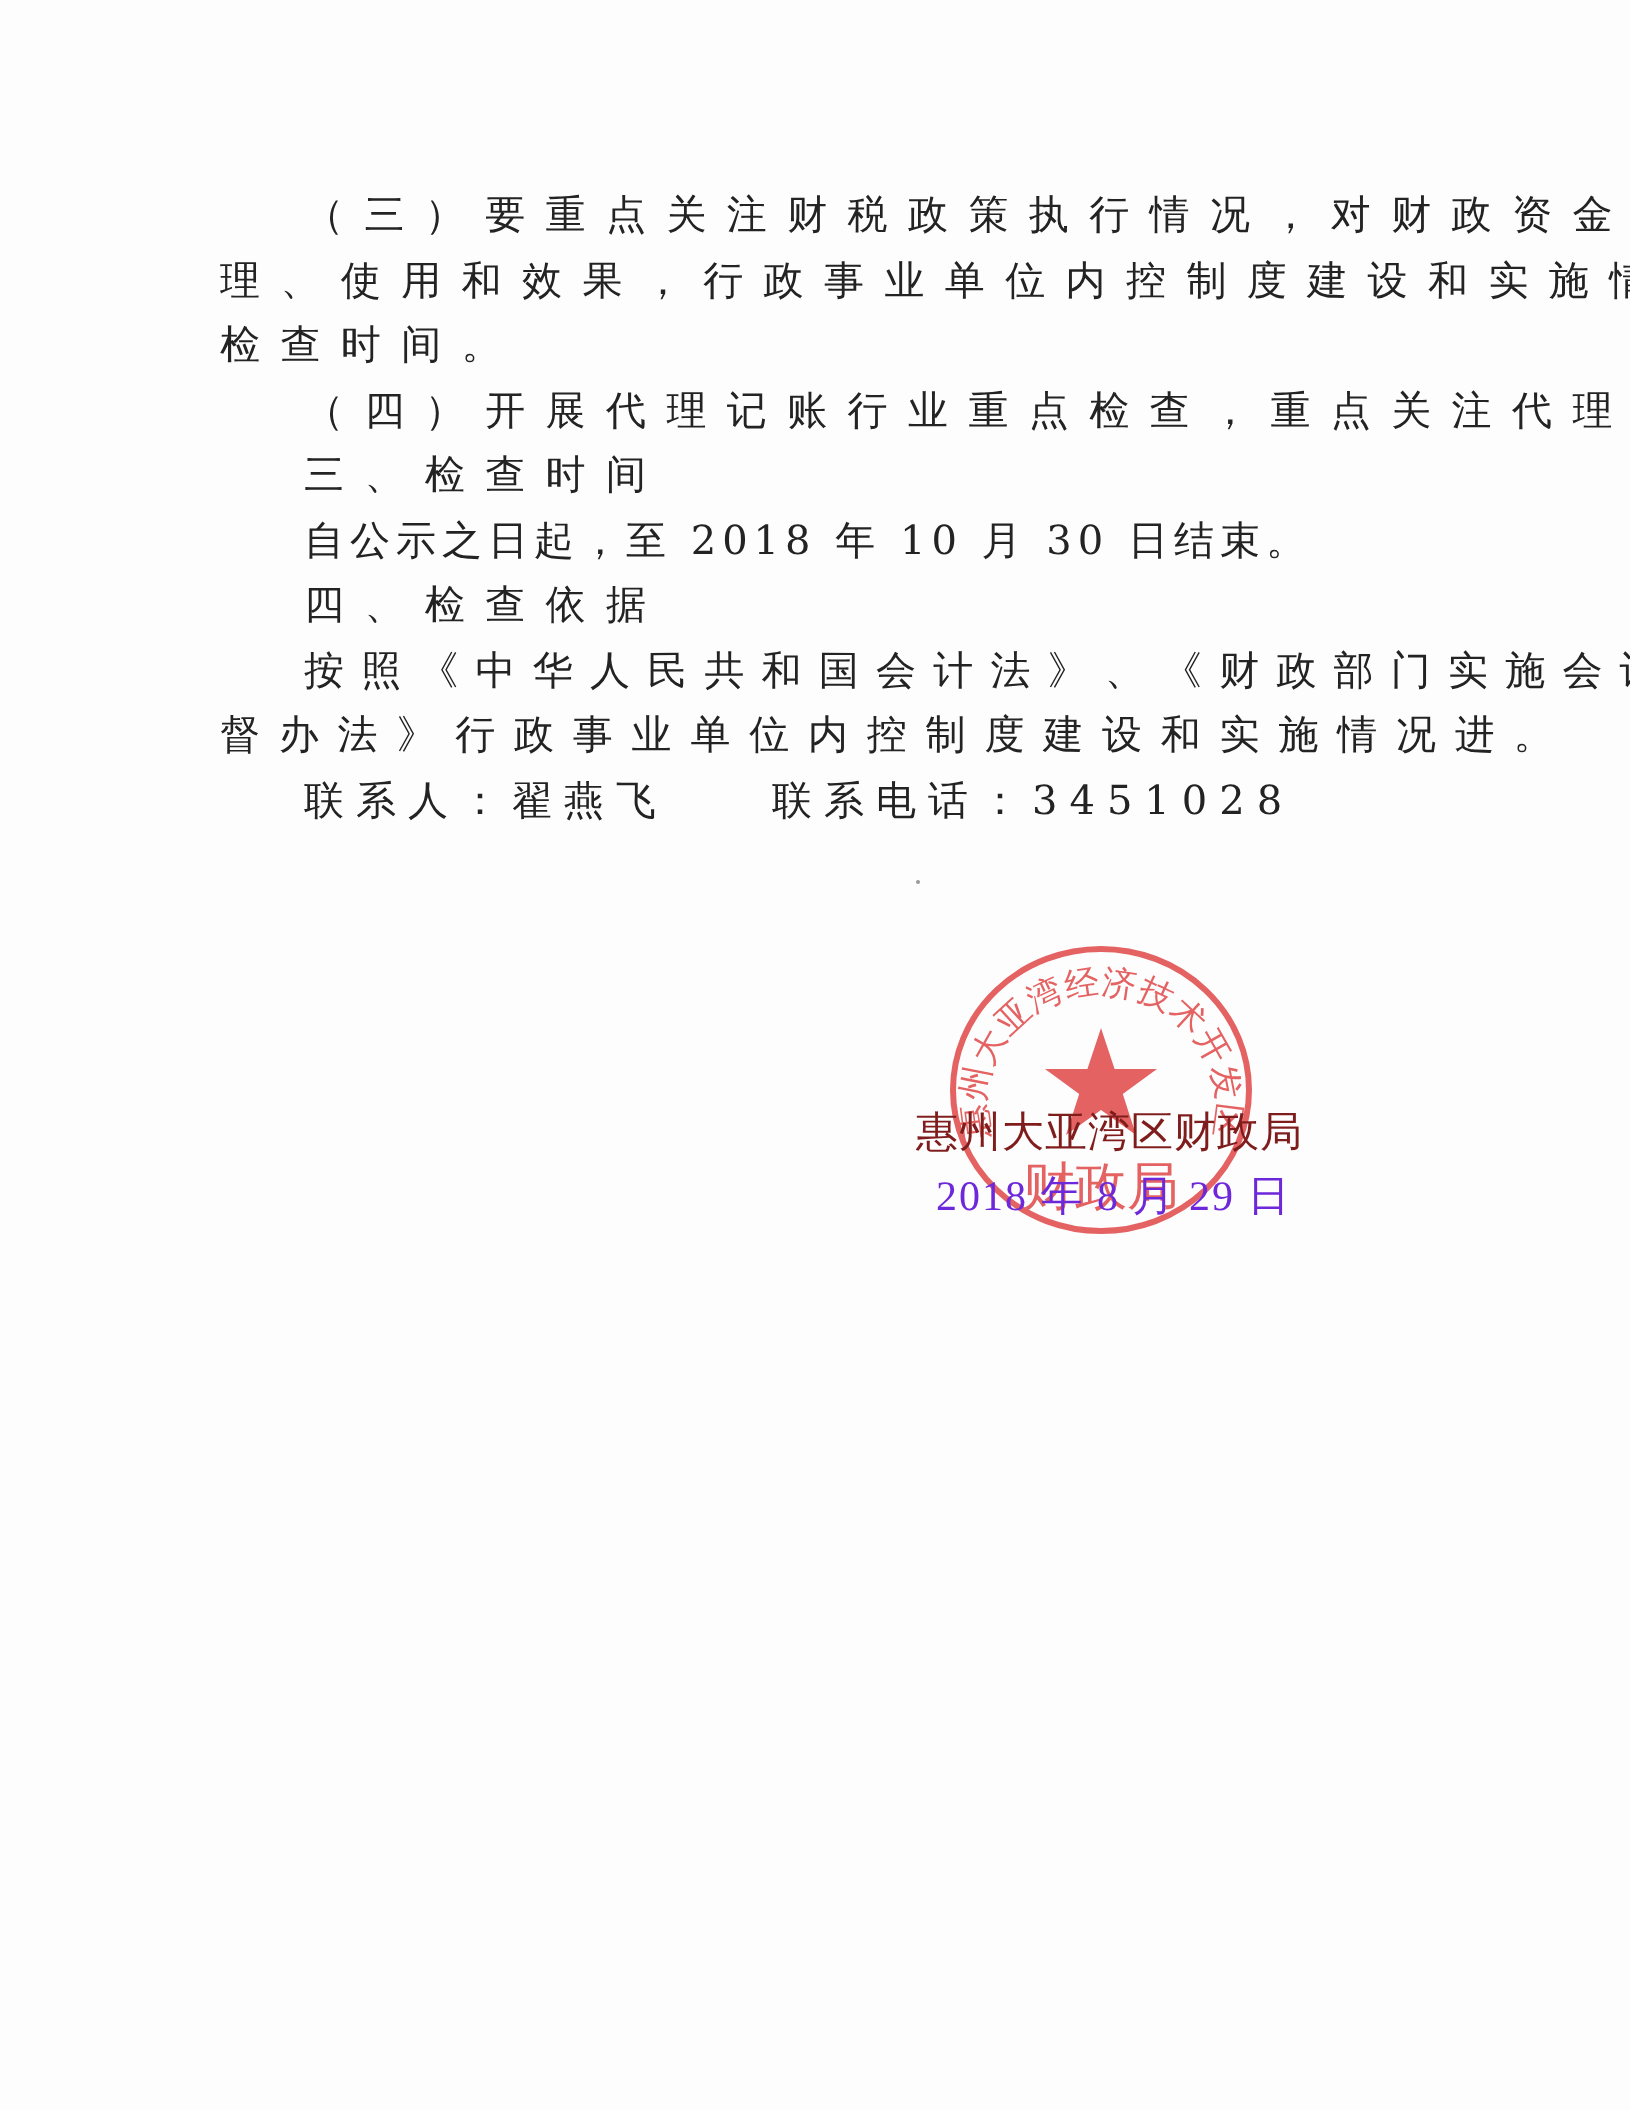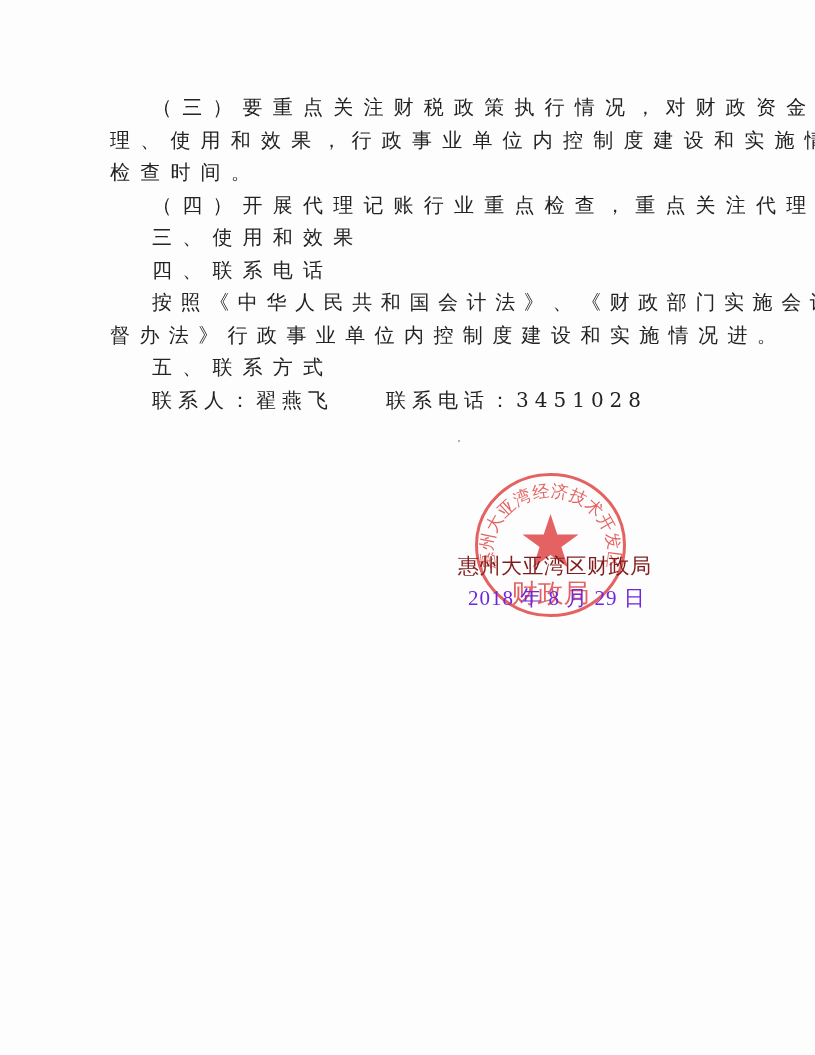--- a/index.html
+++ b/index.html
@@ -90,27 +90,27 @@
 <div class="page">
 
   <div class="body-text">
 
     <div class="line indent">（三）要重点关注财税政策执行情况，对财政资金的管</div>
     <div class="line">理、使用和效果，行政事业单位内控制度建设和实施情况进</div>
     <div class="line">检查时间。</div>
 
     <div class="line indent">（四）开展代理记账行业重点检查，重点关注代理记账</div>
 
-    <div class="line indent">三、使用和效果</div>
+    <div class="line indent">三、检查时间</div>
+    <div class="line indent" style="letter-spacing:3px">自公示之日起，至 2018 年 10 月 30 日结束。</div>
 
-    <div class="line indent">四、联系电话</div>
+    <div class="line indent">四、检查依据</div>
     <div class="line indent" style="letter-spacing:8.6px">按照《中华人民共和国会计法》、《财政部门实施会计监</div>
     <div class="line" style="letter-spacing:9.4px">督办法》行政事业单位内控制度建设和实施情况进。</div>
 
-    <div class="line indent">五、联系方式</div>
     <div class="line indent" style="letter-spacing:6px">联系人：翟燕飞　　联系电话：3451028</div>
   </div>
 
   <div class="speck"></div>
 
   <div class="stamp">
     <svg viewBox="0 0 153 146" xmlns="http://www.w3.org/2000/svg">
       <defs>
         <path id="ringPath" d="M 22 100 A 58 56 0 1 1 131 100"></path>
       </defs>

